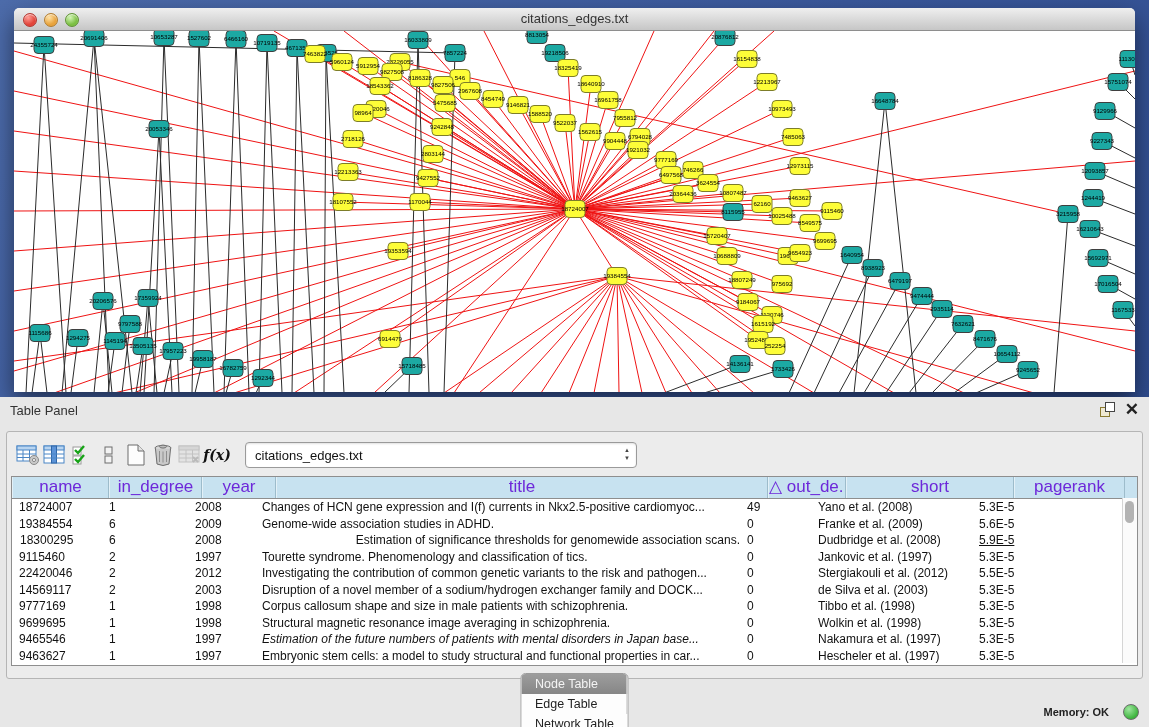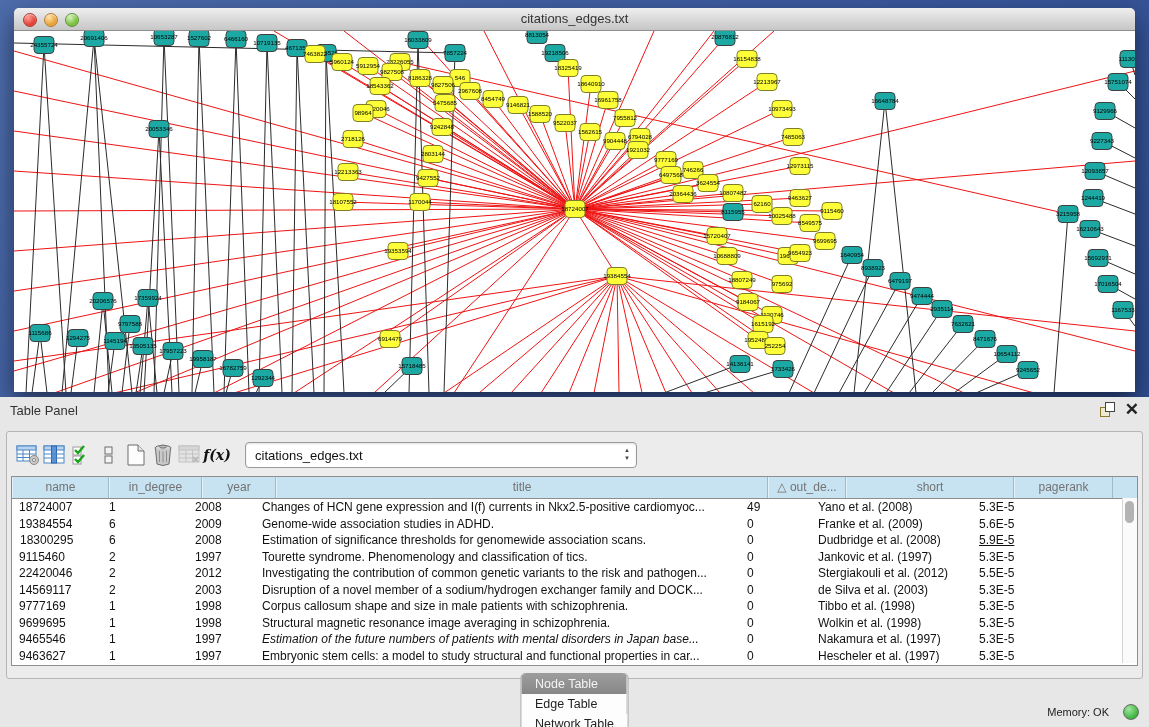--- a/index.html
+++ b/index.html
@@ -44,36 +44,36 @@
   .combo{margin-left:14px;width:390px;height:24px;background:#fff;border:1px solid #9a9a9a;
          border-radius:4px;position:relative;display:flex;align-items:center;
          box-shadow:inset 0 1px 2px rgba(0,0,0,.12);}
   .combo .cval{font-size:13px;color:#111;padding-left:9px;}
   .combo .arrows{position:absolute;right:6px;top:3px;font-size:6px;line-height:8px;color:#444;text-align:center;}
 
   .tbl{position:absolute;left:4px;top:44px;width:1125px;height:188px;background:#fff;
        border:1px solid #8e8e8e;font-size:12px;color:#111;}
   .thead{display:flex;height:21px;background:#c7e2f0;border-bottom:1px solid #8e8e8e;}
   .th{box-sizing:border-box;border-right:1px solid #9dbccb;border-left:1px solid #e3f1f8;
-      text-align:center;line-height:20px;font-size:12px;color:#737373;overflow:hidden;white-space:nowrap;}
+      text-align:center;line-height:20px;font-size:17px;color:#6d28d9;overflow:hidden;white-space:nowrap;}
   .trow{display:flex;height:16.5px;line-height:16.5px;}
   .td{box-sizing:border-box;padding-left:7px;overflow:hidden;white-space:nowrap;}
   .vsb{position:absolute;right:0;top:21px;width:14px;height:165px;background:#fbfbfb;
        border-left:1px solid #d5d5d5;}
   .vsb .thumb{position:absolute;left:2px;top:3px;width:9px;height:22px;border-radius:5px;background:#b3b3b3;}
 
   .tabs{position:absolute;left:50%;top:276px;transform:translateX(-50%);display:flex;
         border:1px solid #9b9b9b;border-radius:5px;overflow:hidden;background:#fff;
         box-shadow:0 1px 0 rgba(255,255,255,.7);flex-direction:column;}
   .tab{padding:3px 14px;font-size:12.5px;color:#222;border-right:1px solid #bbb;background:#fdfdfd;}
   .tab:last-child{border-right:none;}
   .tab.active{background:linear-gradient(#9d9d9d,#868686);color:#f4f4f4;}
 
   .statusbar{position:absolute;left:0;bottom:0;width:100%;height:30px;}
-  .statusbar .mem{position:absolute;right:40px;top:9px;font-size:11px;color:#222;}
+  .statusbar .mem{position:absolute;right:40px;top:9px;font-size:11px;color:#222;font-weight:bold;}
   .memdot{position:absolute;right:10px;top:7px;width:14px;height:14px;border-radius:50%;
           background:radial-gradient(circle at 35% 30%,#9fe79f,#3db43d 70%);border:1px solid #6a6a6a;}
 
   
   .tbtn svg{display:block;}
 </style>
 </head>
 <body>
 
 <div class="desktop">
@@ -580,21 +580,21 @@
     </div>
 
     <div class="tbl">
       <div class="thead">
           <div class="th" style="width: 97px;">name</div>
           <div class="th" style="width: 93px;">in_degree</div>
           <div class="th" style="width: 74px;">year</div>
           <div class="th" style="width: 492px;">title</div>
           <div class="th" style="width: 78px;">△ out_de...</div>
           <div class="th" style="width: 168px;">short</div>
-          <div class="th" style="width: 99px;">pagerank</div>
+          <div class="th" style="width: 111px;">pagerank</div>
         </div>
       <div>
           <div class="trow">
             <div class="td" style="width: 90px;">18724007</div>
             <div class="td" style="width: 86px;">1</div>
             <div class="td" style="width: 67px;">2008</div>
             <div class="td" style="width: 485px;">Changes of HCN gene expression and I(f) currents in Nkx2.5-positive cardiomyoc...</div>
             <div class="td" style="width: 71px;">49</div>
             <div class="td" style="width: 161px;">Yano et al. (2008)</div>
             <div class="td" style="width: 104px;">5.3E-5</div>
@@ -605,21 +605,21 @@
             <div class="td" style="width: 67px;">2009</div>
             <div class="td" style="width: 485px;">Genome-wide association studies in ADHD.</div>
             <div class="td" style="width: 71px;">0</div>
             <div class="td" style="width: 161px;">Franke et al. (2009)</div>
             <div class="td" style="width: 104px;">5.6E-5</div>
           </div>
           <div class="trow">
             <div class="td" style="width: 90px; padding-left: 8px;">18300295</div>
             <div class="td" style="width: 86px;">6</div>
             <div class="td" style="width: 67px;">2008</div>
-            <div class="td" style="width: 485px;">Estimation of significance thresholds for genomewide association scans.</div>
+            <div class="td" style="width: 485px; text-align: right;">Estimation of significance thresholds for genomewide association scans.</div>
             <div class="td" style="width: 71px;">0</div>
             <div class="td" style="width: 161px;">Dudbridge et al. (2008)</div>
             <div class="td" style="width: 104px; text-decoration: underline;">5.9E-5</div>
           </div>
           <div class="trow">
             <div class="td" style="width: 90px;">9115460</div>
             <div class="td" style="width: 86px;">2</div>
             <div class="td" style="width: 67px;">1997</div>
             <div class="td" style="width: 485px;">Tourette syndrome. Phenomenology and classification of tics.</div>
             <div class="td" style="width: 71px;">0</div>

